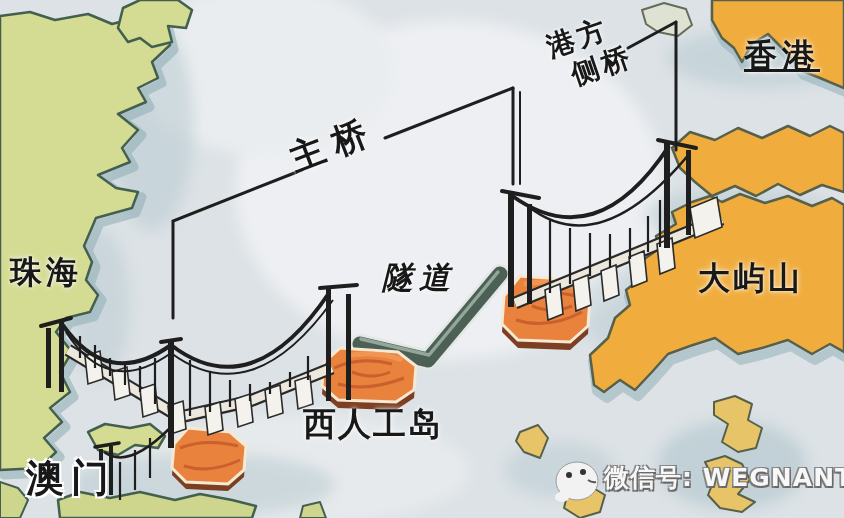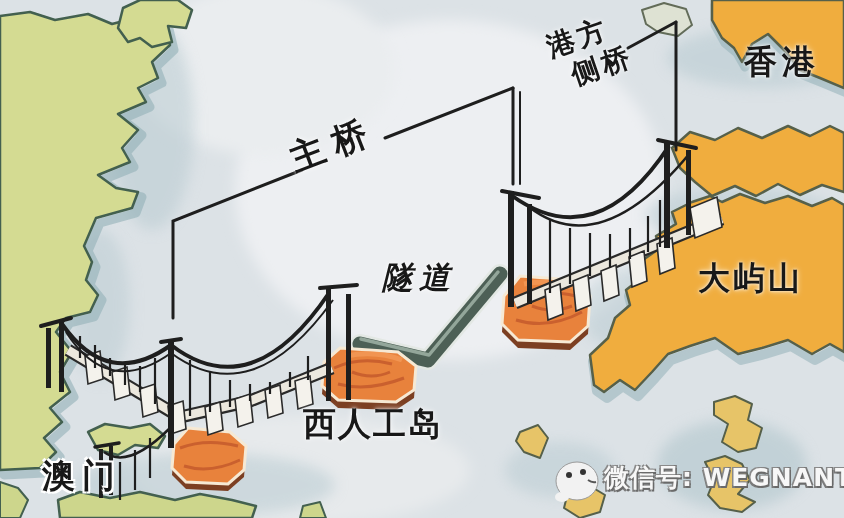--- a/index.html
+++ b/index.html
@@ -8,23 +8,23 @@
     background:#dce2e6;
     font-family:"DejaVu Sans","Liberation Sans",sans-serif;
   }
   #artwork{position:absolute;left:0;top:0;}
   .lbl{
     position:absolute;color:#181818;font-weight:bold;line-height:1.05;
     white-space:nowrap;
     text-shadow:0 0 3px rgba(255,255,255,.9),0 0 6px rgba(255,255,255,.7);
   }
   .lbl-zhuhai{left:10px;top:256px;font-size:32px;letter-spacing:4px;}
-  .lbl-macau{left:42px;top:459px;font-size:33px;letter-spacing:7px;
+  .lbl-macau{left:26px;top:459px;font-size:38px;letter-spacing:7px;
     text-shadow:2px 2px 0 #fff,-2px -2px 0 #fff,2px -2px 0 #fff,-2px 2px 0 #fff;}
-  .lbl-hongkong{left:744px;top:45px;font-size:33px;letter-spacing:5px;}
+  .lbl-hongkong{left:744px;top:39px;font-size:33px;letter-spacing:5px;text-decoration:underline;}
   .lbl-lantau{left:698px;top:262px;font-size:32px;letter-spacing:3px;}
   .lbl-tunnel{left:382px;top:261px;font-size:31px;letter-spacing:6px;font-style:italic;}
   .lbl-west-island{left:303px;top:410px;font-size:33px;letter-spacing:2px;font-family:Liberation Mono, monospace;}
   .lbl-east-island{left:486px;top:352px;font-size:31px;letter-spacing:2px;}
   .lbl-main-bridge{left:288px;top:126px;font-size:35px;letter-spacing:10px;
     transform:rotate(-21deg);transform-origin:center;}
   .lbl-hk-side{left:551px;top:18px;font-size:28px;letter-spacing:4px;
     transform:rotate(-19deg);transform-origin:center;line-height:1.2;}
   .lbl-hk-side .l2{display:block;padding-left:14px;}
   .watermark-text{
@@ -238,20 +238,21 @@
 
     <g>
       <ellipse cx="577" cy="481" rx="21" ry="19" fill="#f2f2f2" stroke="#9a9a9a" stroke-width="1"></ellipse>
       <ellipse cx="562" cy="497" rx="7" ry="5" fill="#f2f2f2"></ellipse>
       <circle cx="569" cy="475" r="3" fill="#333"></circle>
       <circle cx="583" cy="472" r="3" fill="#333"></circle>
       <path d="M588,480 q4,3 8,2" stroke="#555" stroke-width="2" fill="none"></path>
     </g>
   </svg>
 
+  <div class="lbl lbl-zhuhai">珠海</div>
   <div class="lbl lbl-macau">澳门</div>
   <div class="lbl lbl-hongkong">香港</div>
   <div class="lbl lbl-lantau">大屿山</div>
   <div class="lbl lbl-tunnel">隧道</div>
   <div class="lbl lbl-west-island">西人工岛</div>
   <div class="lbl lbl-main-bridge">主桥</div>
   <div class="lbl lbl-hk-side">
     <span class="l1">港方</span>
     <span class="l2">侧桥</span>
   </div>

